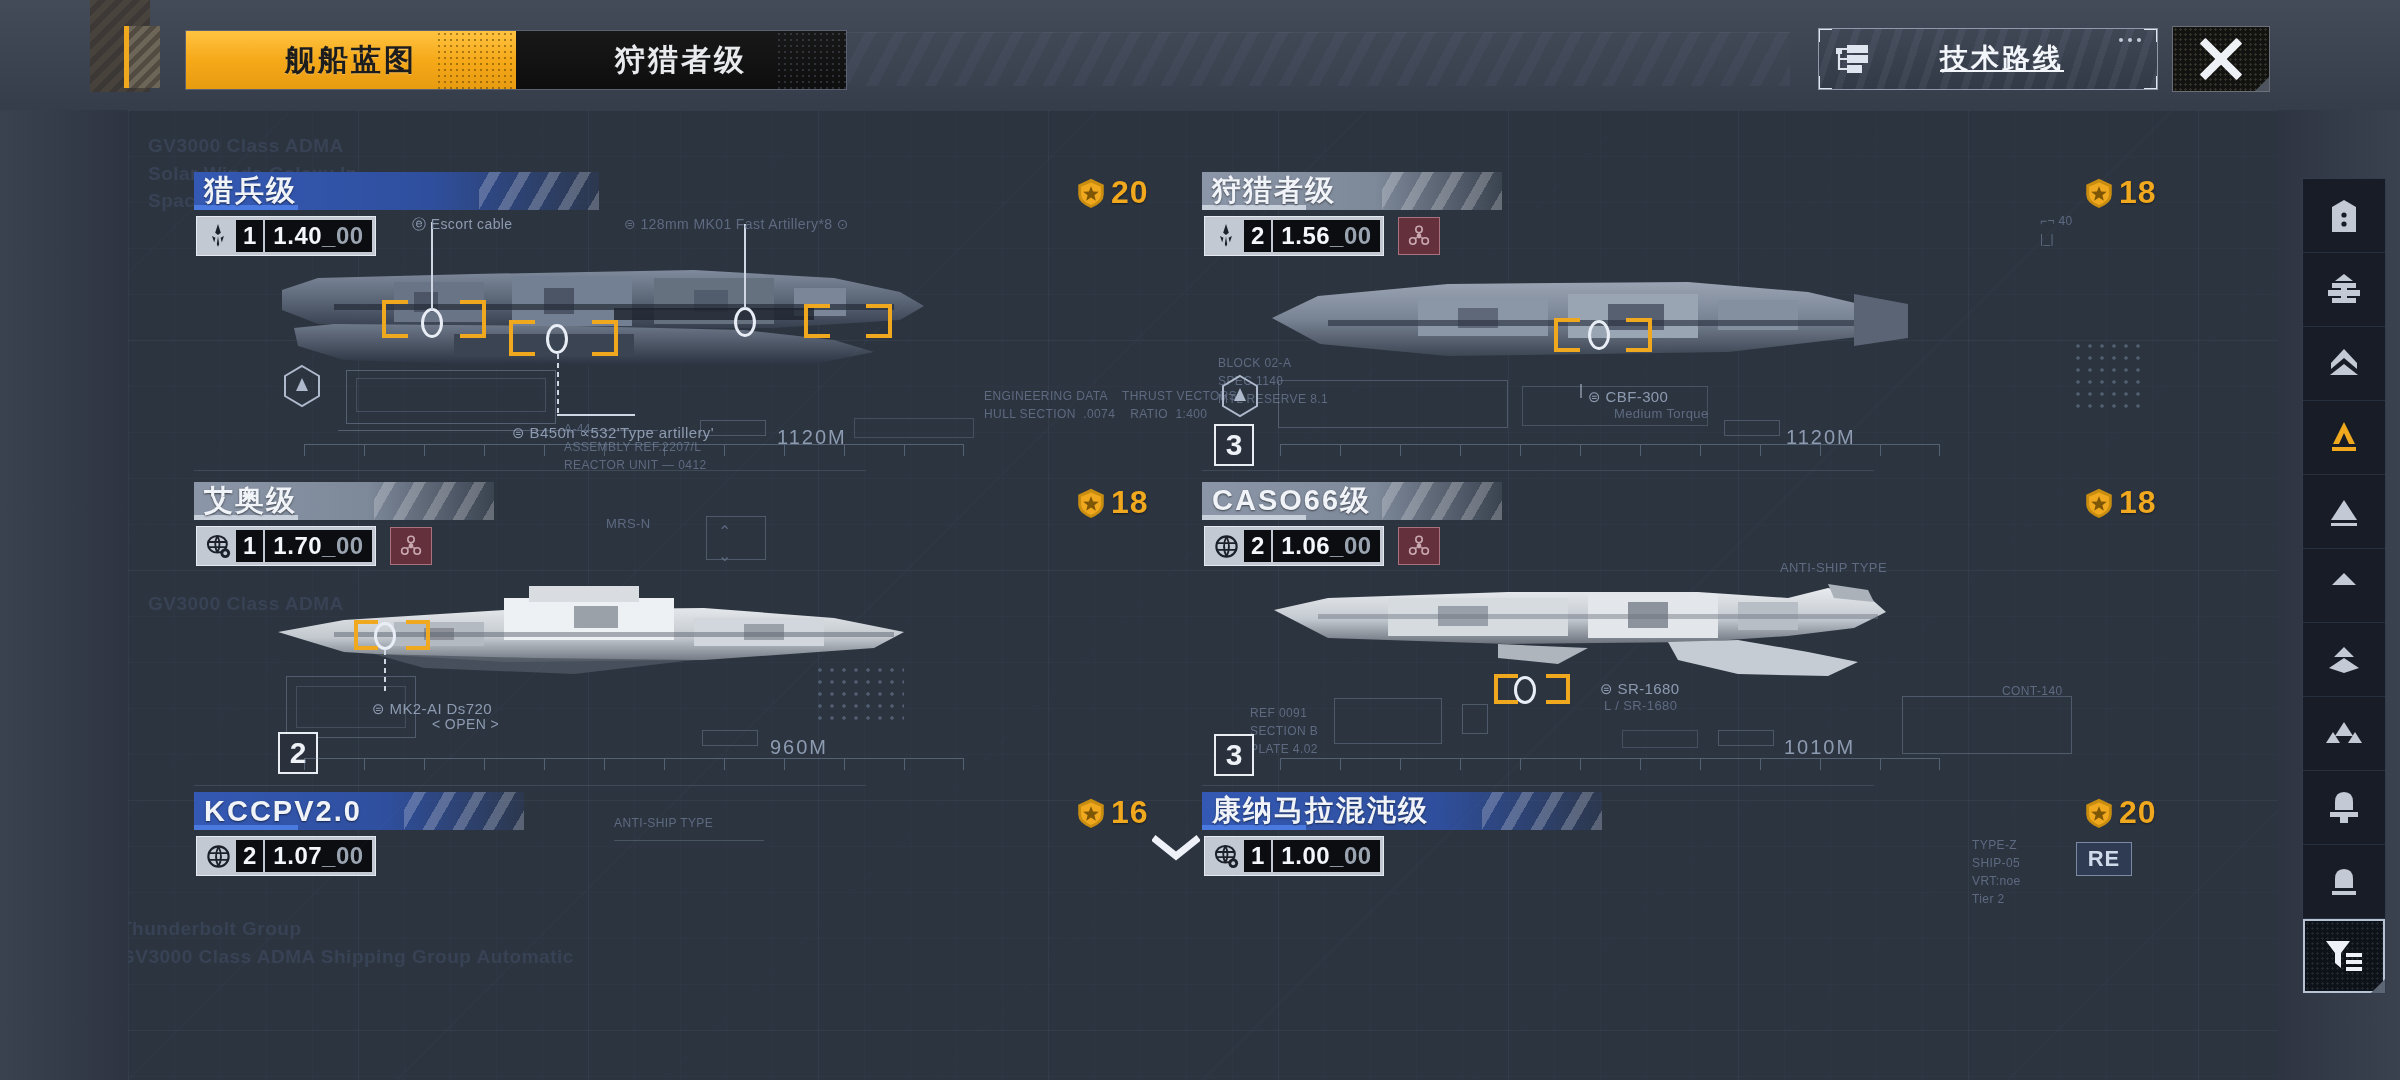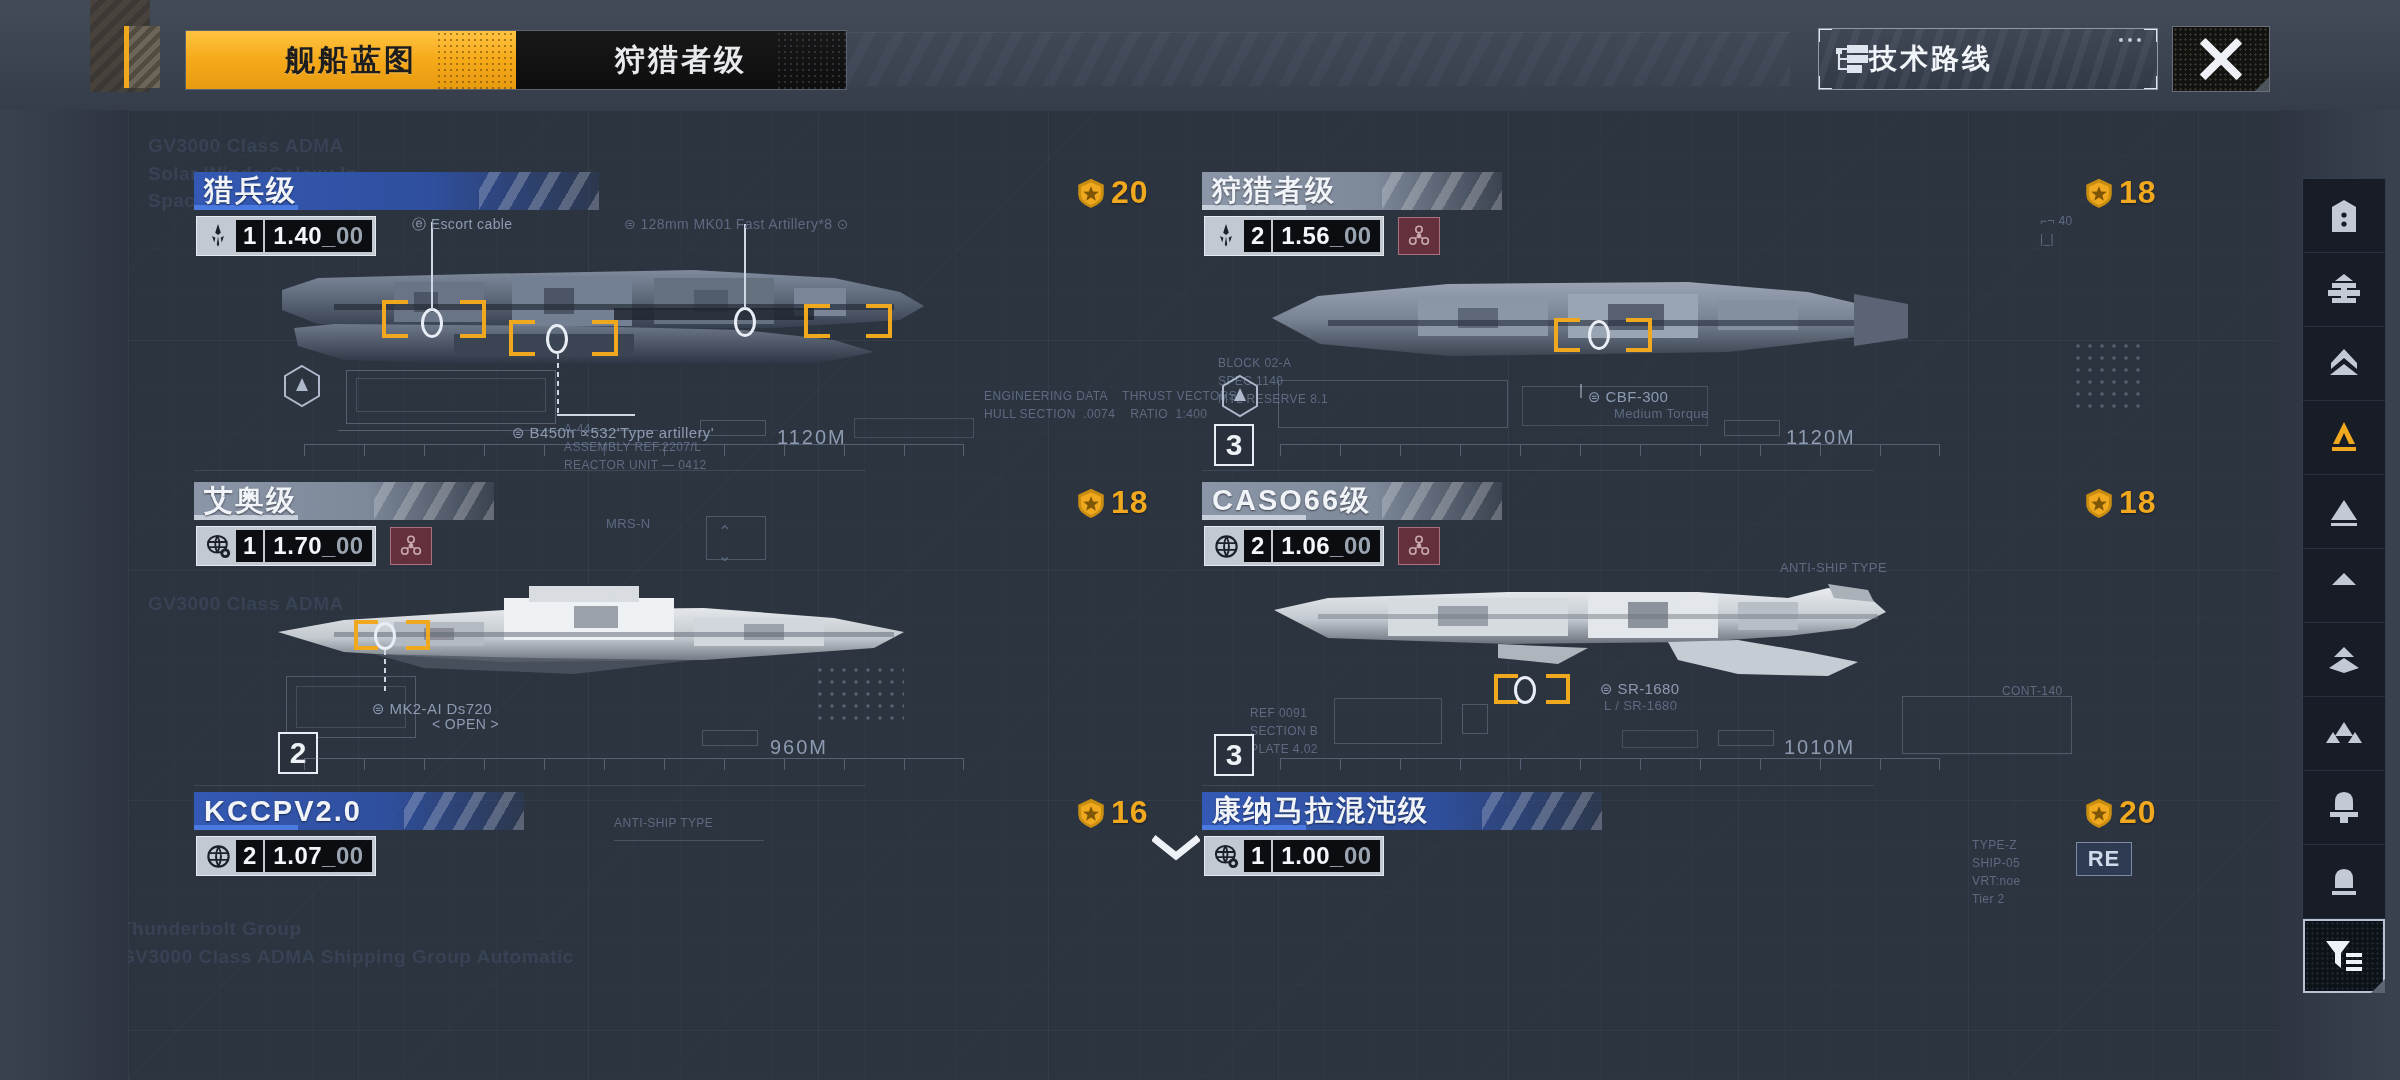--- a/index.html
+++ b/index.html
@@ -112,22 +112,22 @@
     position:absolute; inset:0;
     background: repeating-linear-gradient(-72deg, rgba(170,185,210,.08) 0 7px, transparent 7px 20px);
   }
   .corner-br { position:absolute; width:14px; height:14px; border:2px solid #dfe5ee; }
   .cb-tl { left:-1px; top:-1px; border-right:none; border-bottom:none; }
   .cb-tr { right:-1px; top:-1px; border-left:none; border-bottom:none; }
   .cb-bl { left:-1px; bottom:-1px; border-right:none; border-top:none; }
   .cb-br { right:-1px; bottom:-1px; border-left:none; border-top:none; }
   .tree-icon { position:relative; margin-left:16px; width:34px; height:30px; flex:0 0 auto; }
   .tech-route-label {
-    position:relative; flex:1; text-align:left; color:#f2f5f9; font-size:28px;
-    font-weight:700; letter-spacing:3px; padding-right:22px;
+    position:relative; flex:1; text-align:center; color:#f2f5f9; font-size:28px;
+    font-weight:700; letter-spacing:3px; padding-right:22px;text-decoration:underline;
   }
   .dots3{ position:absolute; right:16px; top:9px; display:flex; gap:5px; }
   .dots3 i{ width:4px;height:4px;background:#c3ccda;border-radius:50%; display:block;}
 
   .close-btn {
     position:absolute; left:2172px; top:26px; width:98px; height:66px;
     background:#121210; border:1px solid #6b7078; display:flex; align-items:center; justify-content:center;
     overflow:hidden;
   }
   .close-btn .grid{

